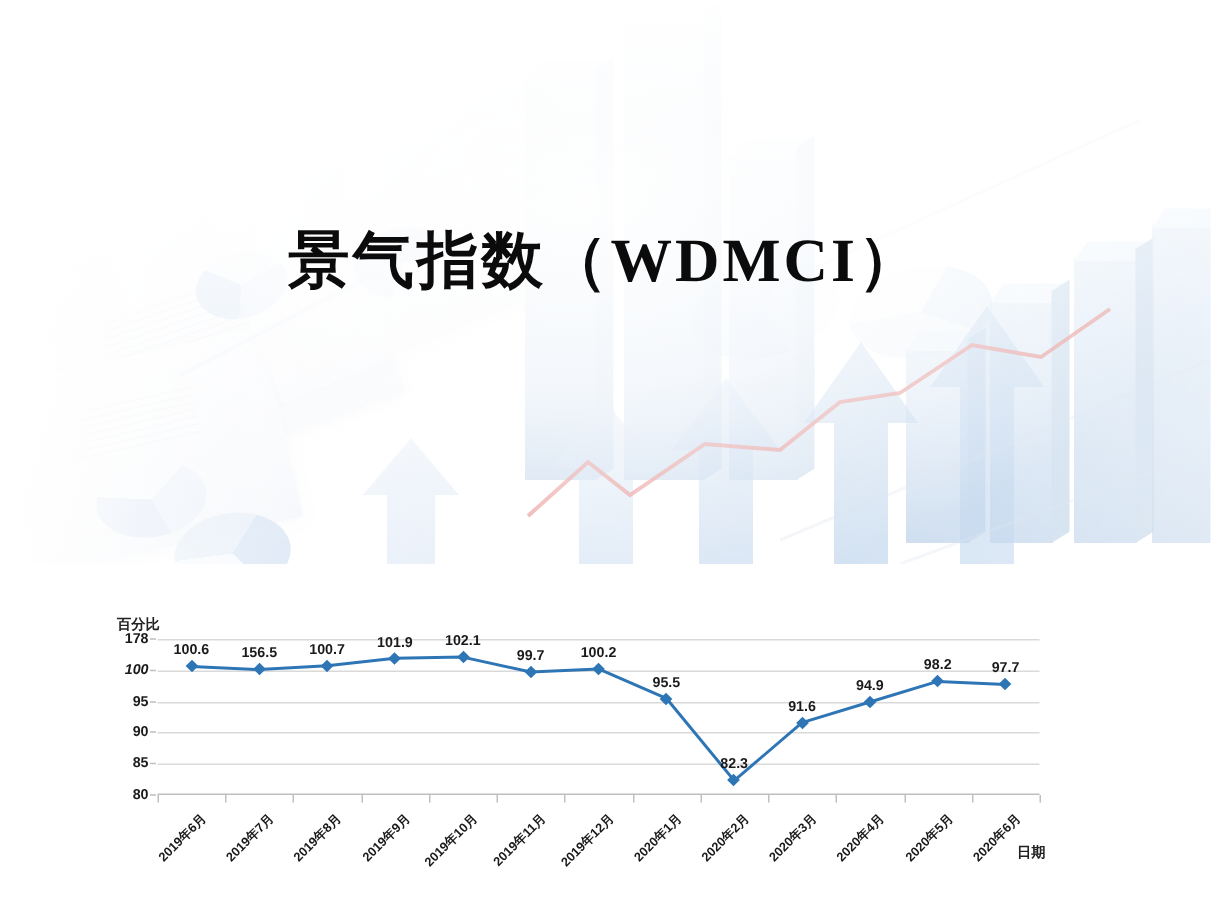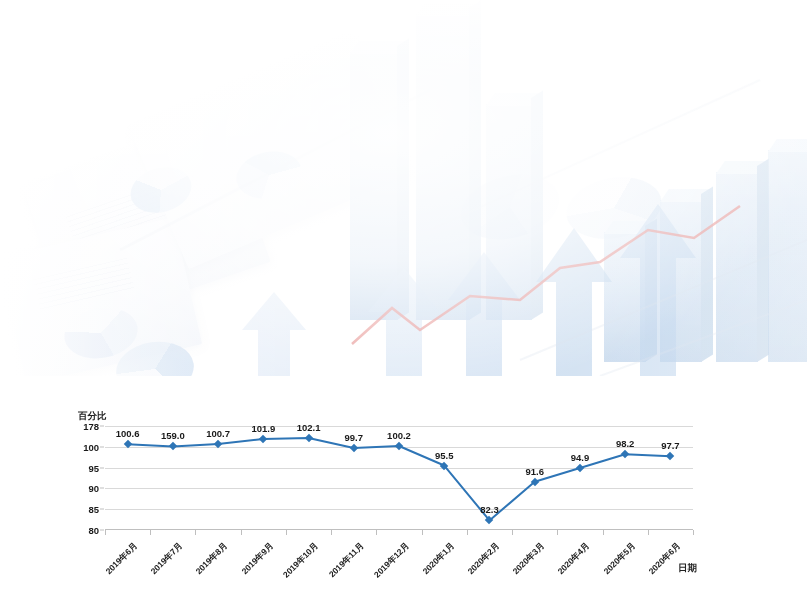--- a/index.html
+++ b/index.html
@@ -269,20 +269,21 @@
       <line x1="120" y1="250" x2="430" y2="90" stroke="#b9c8dd" stroke-width="3"></line>
       <line x1="430" y1="230" x2="760" y2="80" stroke="#c6d3e4" stroke-width="2"></line>
       <line x1="520" y1="360" x2="807" y2="240" stroke="#c6d3e4" stroke-width="2"></line>
       <line x1="600" y1="376" x2="807" y2="300" stroke="#cdd8e8" stroke-width="2"></line>
     </svg>
 
     <div class="whitewash"></div>
   </div>
 
   <div id="hero-title">
+    <span class="line line2">景气指数（WDMCI）</span>
   </div>
 </div>
 
 <div id="chart-card">
 
   <div id="y-axis-title">百分比</div>
   <div id="x-axis-title">日期</div>
 
   <div id="plot">
     <div id="grid-layer">
@@ -294,21 +295,21 @@
       </div>
     <div id="ytick-layer">
         <div class="ytick" style="top: 104px;">80</div>
         <div class="ytick-dash" style="top: 104px;"></div>
         <div class="ytick" style="top: 83.2px;">85</div>
         <div class="ytick-dash" style="top: 83.2px;"></div>
         <div class="ytick" style="top: 62.4px; text-align: right;">90</div>
         <div class="ytick-dash" style="top: 62.4px;"></div>
         <div class="ytick" style="top: 41.6px;">95</div>
         <div class="ytick-dash" style="top: 41.6px;"></div>
-        <div class="ytick" style="top: 20.8px;">100</div>
+        <div class="ytick" style="top: 20.8px; font-style: italic;">100</div>
         <div class="ytick-dash" style="top: 20.8px;"></div>
         <div class="ytick" style="top: 0px;">178</div>
         <div class="ytick-dash" style="top: 0px;"></div>
       </div>
     <div class="axis-base"></div>
     <div id="xtick-layer">
         <div class="tick-mark" style="left: 0px;"></div>
         <div class="tick-mark" style="left: 45.2308px;"></div>
         <div class="tick-mark" style="left: 90.4615px;"></div>
         <div class="tick-mark" style="left: 135.692px;"></div>
@@ -336,21 +337,21 @@
         <div style="position: absolute; width: 6px; height: 6px; background: rgb(46, 117, 182); transform: translate(-50%, -50%) rotate(45deg); left: 294px; top: 19.968px;"></div>
         <div style="position: absolute; width: 6px; height: 6px; background: rgb(46, 117, 182); transform: translate(-50%, -50%) rotate(45deg); left: 339.231px; top: 39.52px;"></div>
         <div style="position: absolute; width: 6px; height: 6px; background: rgb(46, 117, 182); transform: translate(-50%, -50%) rotate(45deg); left: 384.462px; top: 94.432px;"></div>
         <div style="position: absolute; width: 6px; height: 6px; background: rgb(46, 117, 182); transform: translate(-50%, -50%) rotate(45deg); left: 429.692px; top: 55.744px;"></div>
         <div style="position: absolute; width: 6px; height: 6px; background: rgb(46, 117, 182); transform: translate(-50%, -50%) rotate(45deg); left: 474.923px; top: 42.016px;"></div>
         <div style="position: absolute; width: 6px; height: 6px; background: rgb(46, 117, 182); transform: translate(-50%, -50%) rotate(45deg); left: 520.154px; top: 28.288px;"></div>
         <div style="position: absolute; width: 6px; height: 6px; background: rgb(46, 117, 182); transform: translate(-50%, -50%) rotate(45deg); left: 565.385px; top: 30.368px;"></div>
       </div>
     <div id="dlabel-layer">
         <div class="dlabel" style="left: 22.6154px; top: 13.304px;">100.6</div>
-        <div class="dlabel" style="left: 67.8462px; top: 15.384px;">159.0</div>
+        <div class="dlabel" style="left: 67.8462px; top: 15.384px;">156.5</div>
         <div class="dlabel" style="left: 113.077px; top: 12.888px;">100.7</div>
         <div class="dlabel" style="left: 158.308px; top: 7.896px;">101.9</div>
         <div class="dlabel" style="left: 203.538px; top: 7.064px; text-align: right;">102.1</div>
         <div class="dlabel" style="left: 248.769px; top: 17.048px;">99.7</div>
         <div class="dlabel" style="left: 294px; top: 14.968px;">100.2</div>
         <div class="dlabel" style="left: 339.231px; top: 34.52px;">95.5</div>
         <div class="dlabel" style="left: 384.462px; top: 89.432px;">82.3</div>
         <div class="dlabel" style="left: 429.692px; top: 50.744px;">91.6</div>
         <div class="dlabel" style="left: 474.923px; top: 37.016px;">94.9</div>
         <div class="dlabel" style="left: 520.154px; top: 23.288px;">98.2</div>

